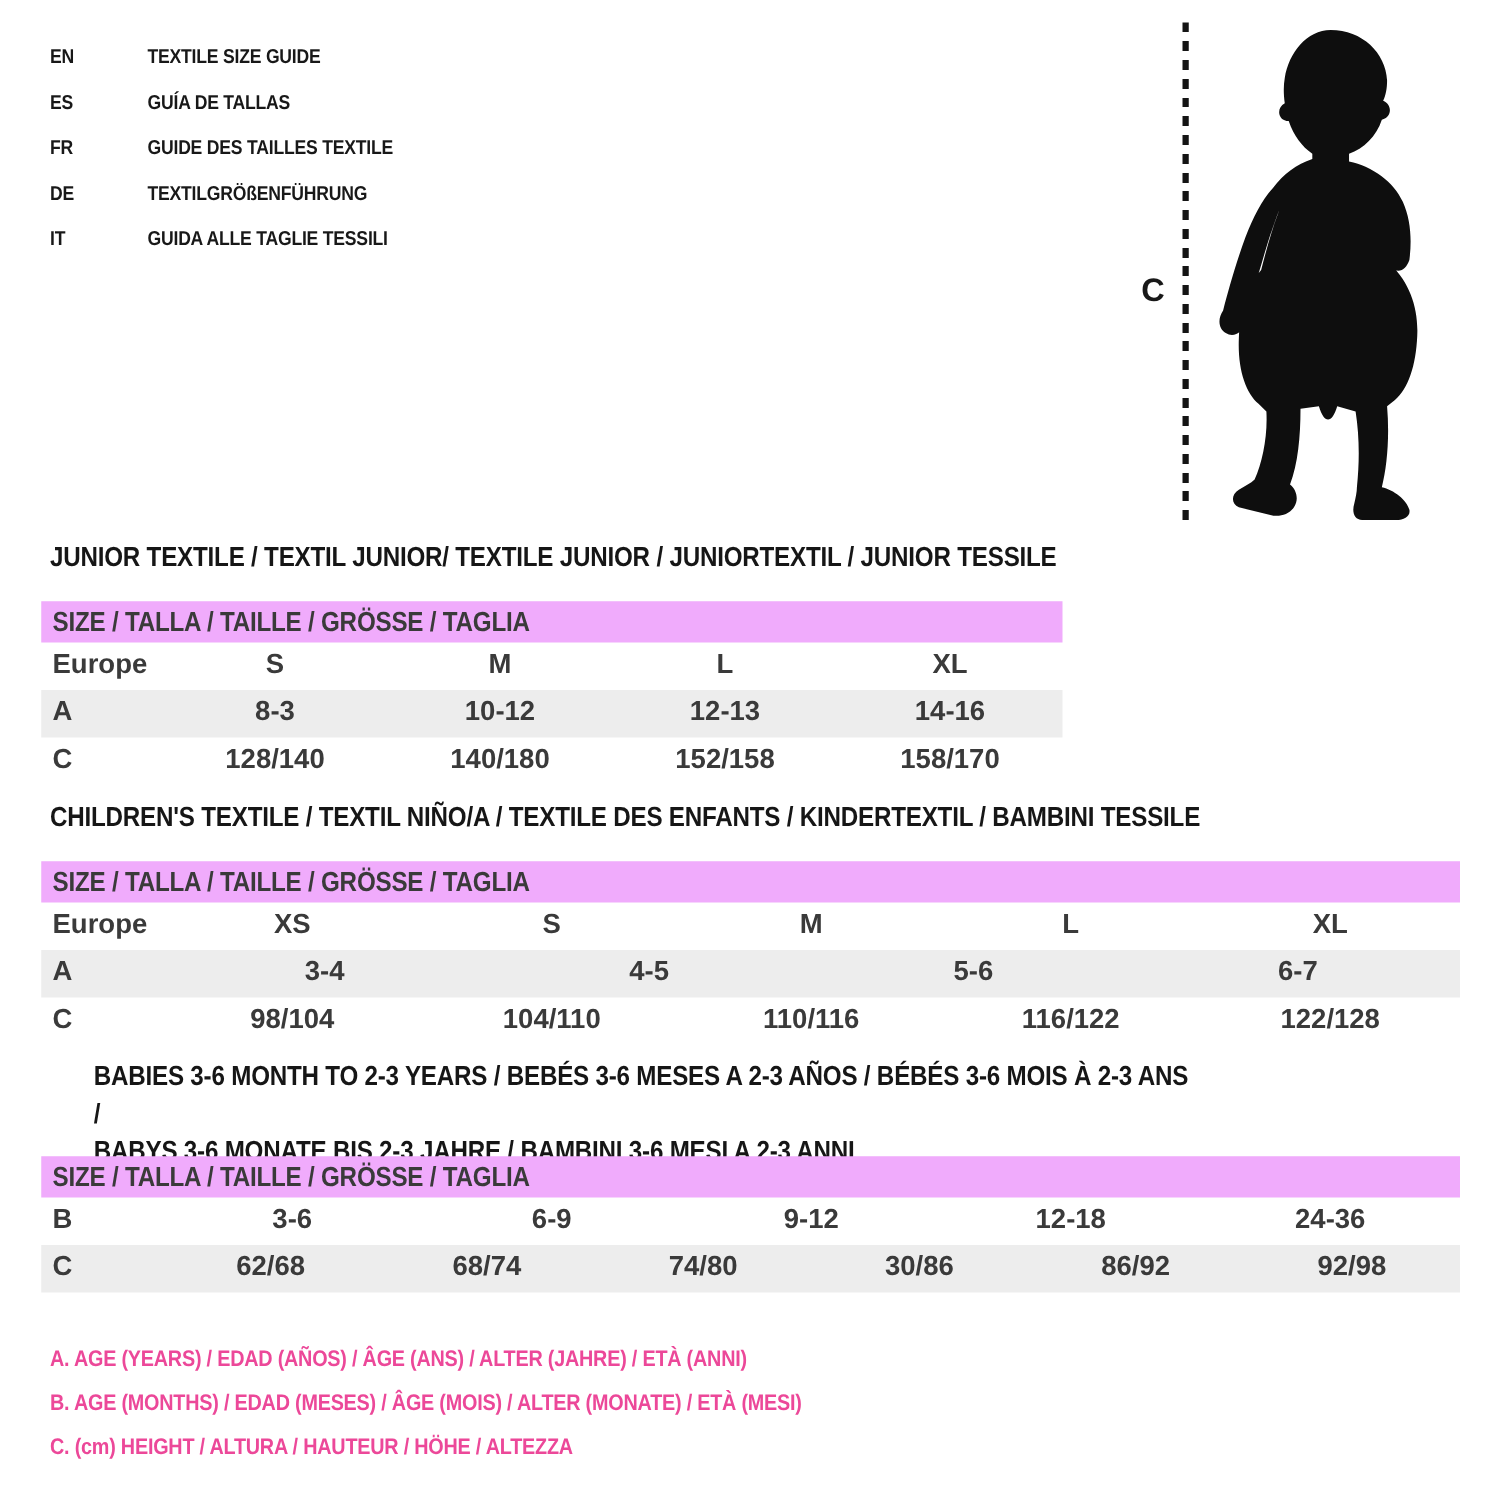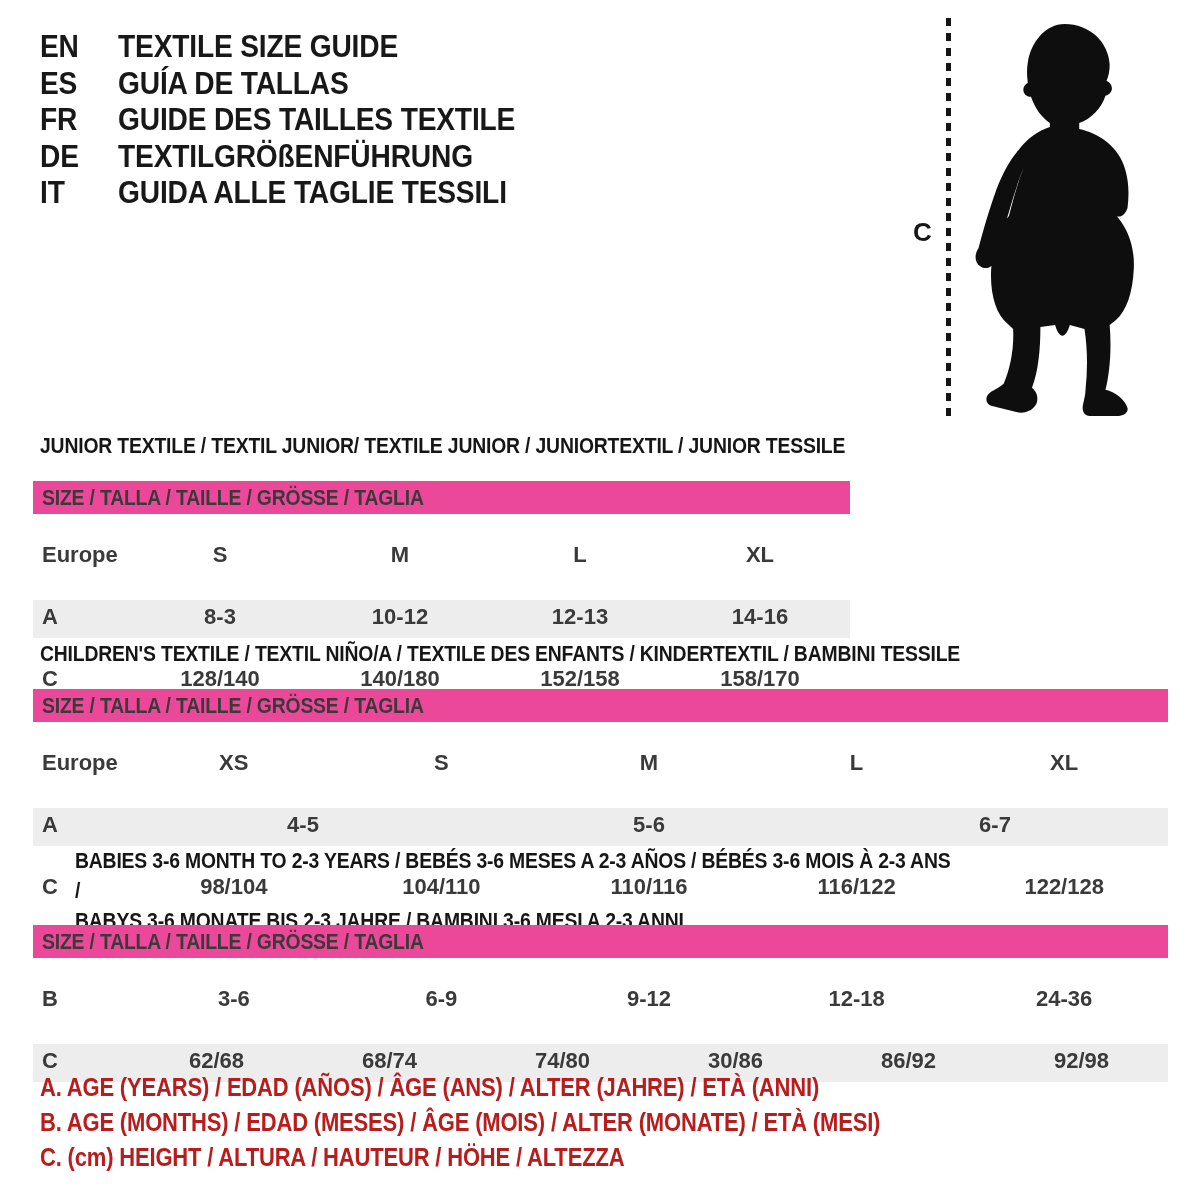--- a/index.html
+++ b/index.html
@@ -8,52 +8,52 @@
     font-family:"Liberation Sans","DejaVu Sans",sans-serif;
     color:#1c1c1c;overflow:hidden;
   }
   .page{position:relative;width:1200px;height:1200px;background:#ffffff;}
 
   
   .cond{display:inline-block;transform:scaleX(0.88);transform-origin:0 50%;letter-spacing:-0.2px;}
 
   
   .lang-block{position:absolute;left:40px;top:28px;}
-  .lang-row{display:flex;line-height:36.6px;font-size:32px;font-weight:bold;color:#181818;}
+  .lang-row{display:flex;line-height:36.6px;font-size:16px;font-weight:bold;color:#181818;}
   .lang-code{width:78px;flex:0 0 78px;}
 
   
   .c-label{position:absolute;left:913px;top:217px;font-size:26px;font-weight:bold;color:#181818;}
   .dash-line{
     position:absolute;left:946px;top:18px;width:5px;height:400px;
     background:repeating-linear-gradient(to bottom,#141414 0 8px,transparent 8px 15px);
   }
   .silhouette{position:absolute;left:968px;top:16px;width:170px;height:404px;}
 
   
   .sec-heading{position:absolute;left:40px;font-size:22px;font-weight:bold;color:#161616;white-space:nowrap;}
   .sec-heading.two-line{line-height:30px;white-space:normal;width:1000px;margin-left:35px;}
 
   
   .size-bar{
-    position:absolute;left:33px;height:33px;background:#ec4899;
+    position:absolute;left:33px;height:33px;background:#f0abfc;
     line-height:33px;padding-left:9px;box-sizing:border-box;
     font-size:22px;font-weight:bold;color:#3a3a3a;white-space:nowrap;overflow:hidden;
   }
 
   
   .tbl{position:absolute;left:33px;}
-  .trow{display:flex;height:38px;line-height:34px;font-size:22px;font-weight:bold;color:#3a3a3a;margin-top:24px;}
+  .trow{display:flex;height:38px;line-height:34px;font-size:22px;font-weight:bold;color:#3a3a3a;}
   .trow.shaded{background:#ededed;}
   .tcell{flex:1;text-align:center;}
   .tcell.lab{flex:0 0 97px;text-align:left;padding-left:9px;box-sizing:border-box;}
 
   
   .notes{position:absolute;left:40px;top:1070px;}
-  .note-line{line-height:35px;font-size:25px;font-weight:bold;color:#b91c1c;white-space:nowrap;}
+  .note-line{line-height:35px;font-size:18px;font-weight:bold;color:#ec4899;white-space:nowrap;}
 </style>
 </head>
 <body>
 
 <div class="page">
 
   <section class="lang-block">
     <div class="lang-row">
       <span class="lang-code cond">EN</span>
       <span class="lang-label cond">TEXTILE SIZE GUIDE</span>
@@ -142,20 +142,21 @@
     <div class="trow">
       <div class="tcell lab">Europe</div>
       <div class="tcell">XS</div>
       <div class="tcell">S</div>
       <div class="tcell">M</div>
       <div class="tcell">L</div>
       <div class="tcell">XL</div>
     </div>
     <div class="trow shaded">
       <div class="tcell lab">A</div>
+      <div class="tcell">3-4</div>
       <div class="tcell">4-5</div>
       <div class="tcell">5-6</div>
       <div class="tcell">6-7</div>
     </div>
     <div class="trow">
       <div class="tcell lab">C</div>
       <div class="tcell">98/104</div>
       <div class="tcell">104/110</div>
       <div class="tcell">110/116</div>
       <div class="tcell">116/122</div>

